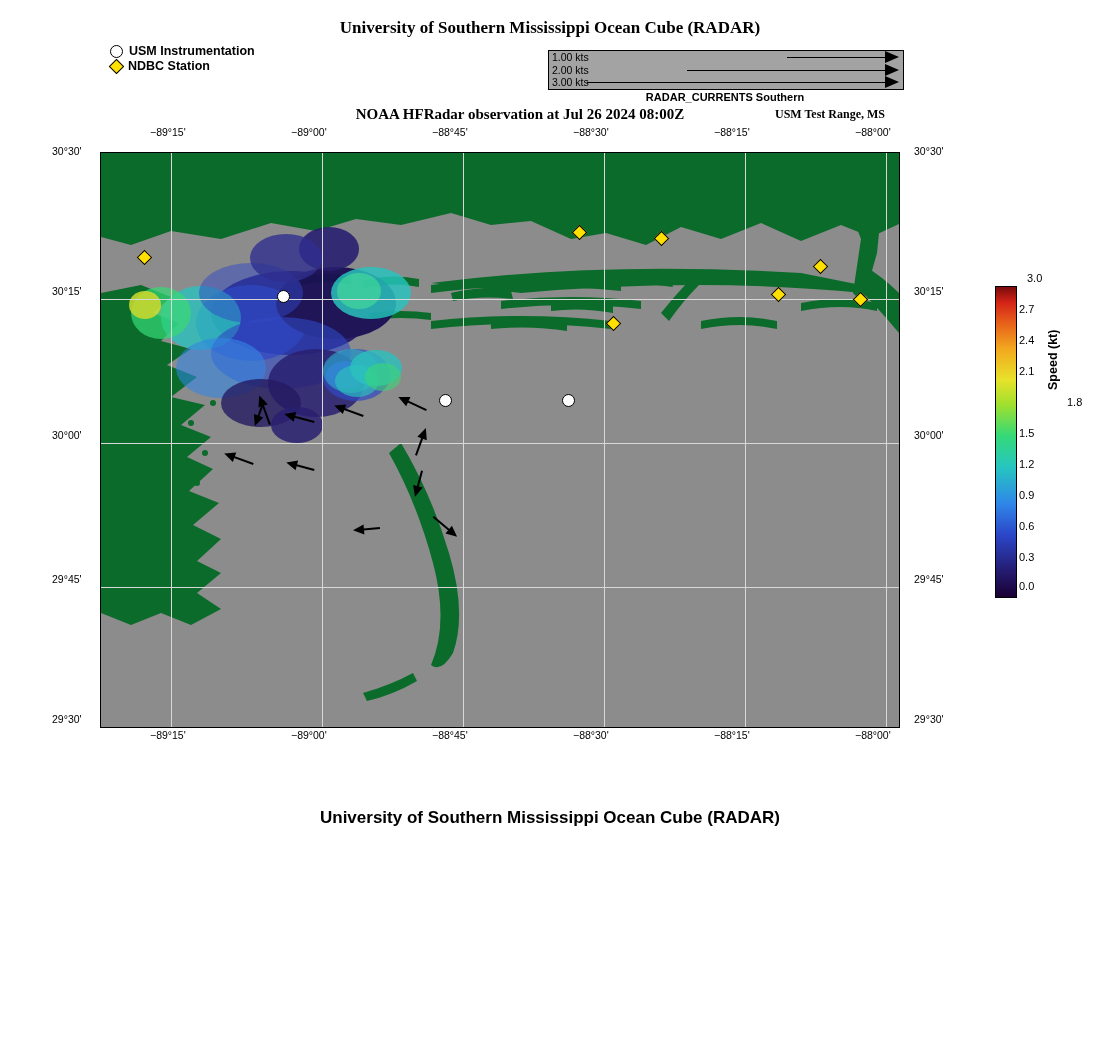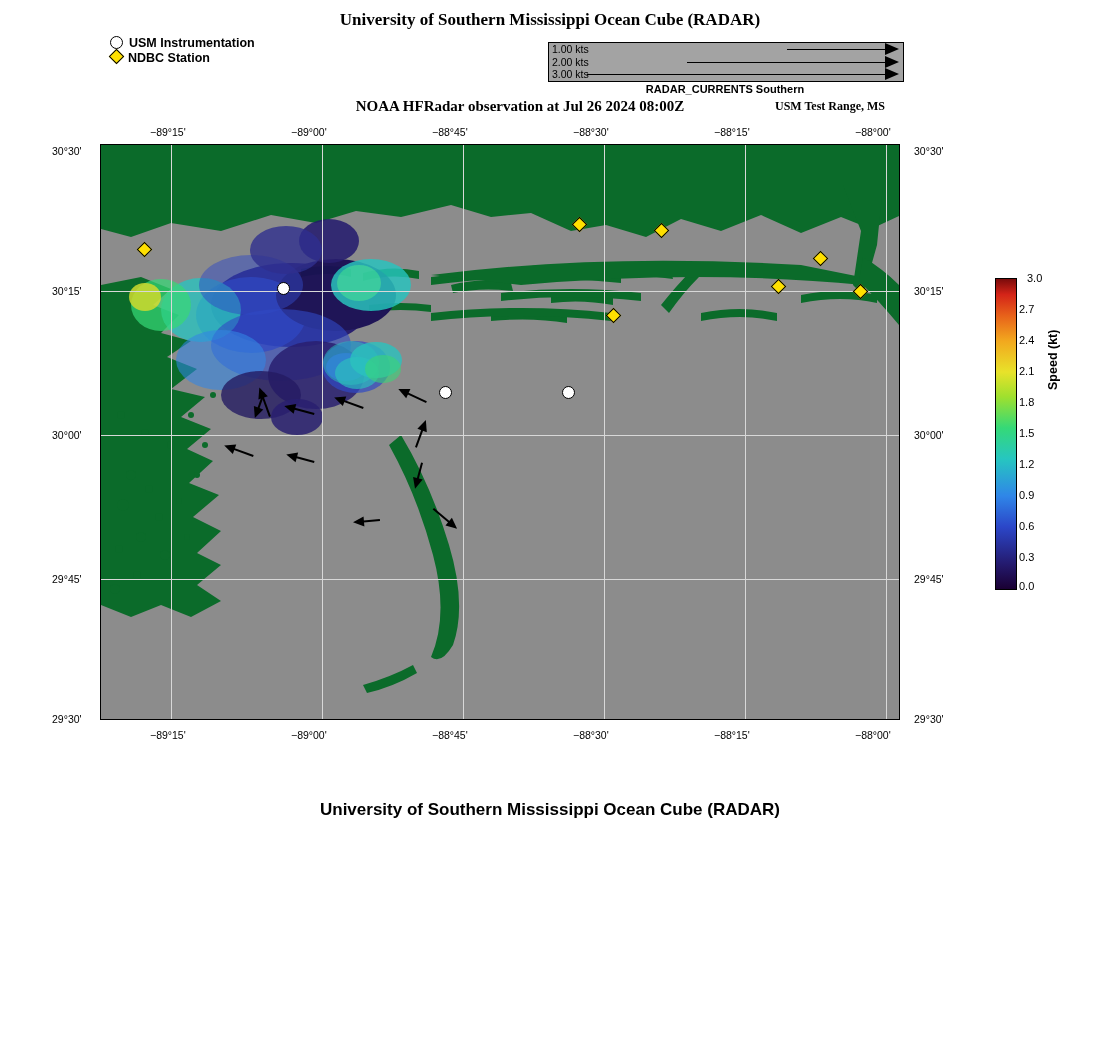--- a/index.html
+++ b/index.html
@@ -1,26 +1,26 @@
 <!DOCTYPE html>
 <html><head>
 <meta charset="utf-8">
 <style>
   html,body{margin:0;padding:0;background:#ffffff;}
   body{width:1100px;height:1050px;position:relative;font-family:"Liberation Sans",sans-serif;color:#000;overflow:hidden;}
-  .abs{position:absolute;}
+  .abs{position:absolute;margin-top:8px;}
 
   #title-main{left:0;top:10px;width:1100px;text-align:center;font-size:17px;font-weight:bold;font-family:"Liberation Serif",serif;}
   #title-bottom{left:0;top:800px;width:1100px;text-align:center;font-size:17px;font-weight:bold;}
   #subtitle{left:170px;top:98px;width:700px;text-align:center;font-size:15px;font-weight:bold;font-family:"Liberation Serif",serif;}
   #range-label{left:700px;top:99px;width:260px;text-align:center;font-size:12px;font-weight:bold;font-family:"Liberation Serif",serif;}
 
   
   #legend{left:110px;top:36px;}
-  .legend-row{display:flex;align-items:flex-start;height:15px;}
+  .legend-row{display:flex;align-items:center;height:15px;}
   .legend-row span.lbl{font-size:12.5px;font-weight:bold;margin-left:6px;line-height:15px;}
   .sym-circle{width:13px;height:13px;border-radius:50%;background:#ffffff;border:1.6px solid #000;box-sizing:border-box;}
   .sym-diamond{width:11px;height:11px;background:#ffe000;border:1.3px solid #000;box-sizing:border-box;transform:rotate(45deg);margin-left:1px;}
 
   
   #vecbox{left:548px;top:42px;width:354px;height:38px;border:1.2px solid #000;background:#a3a3a3;}
   .vrow{position:absolute;left:0;width:354px;height:12.6px;}
   .vrow .vlbl{position:absolute;left:3px;top:0px;font-size:10.5px;font-family:"Liberation Sans",sans-serif;}
   .vline{position:absolute;height:1px;background:#000;top:6px;}
   .varrow{position:absolute;top:0px;width:0;height:0;border-top:6px solid transparent;border-bottom:6px solid transparent;border-left:14px solid #000;}
@@ -264,20 +264,20 @@
   <div class="ndbc" style="left:672px;top:136px;"></div>
   <div class="ndbc" style="left:754px;top:141px;"></div>
   <div class="ndbc" style="left:507px;top:165px;"></div>
 </div>
 
 <div class="abs" id="cbar"></div>
 <div class="cb-tick" style="top:272px;margin-left:8px;">3.0</div>
 <div class="cb-tick" style="top:303px;">2.7</div>
 <div class="cb-tick" style="top:334px;">2.4</div>
 <div class="cb-tick" style="top:365px;">2.1</div>
-<div class="cb-tick" style="top:396px;">1.8</div>
+<div class="cb-tick" style="top:396px;margin-left:48px;">1.8</div>
 <div class="cb-tick" style="top:427px;">1.5</div>
 <div class="cb-tick" style="top:458px;">1.2</div>
 <div class="cb-tick" style="top:489px;">0.9</div>
 <div class="cb-tick" style="top:520px;">0.6</div>
 <div class="cb-tick" style="top:551px;text-align:center;">0.3</div>
 <div class="cb-tick" style="top:580px;">0.0</div>
 <div id="cb-title">Speed (kt)</div>
 
 </body></html>

